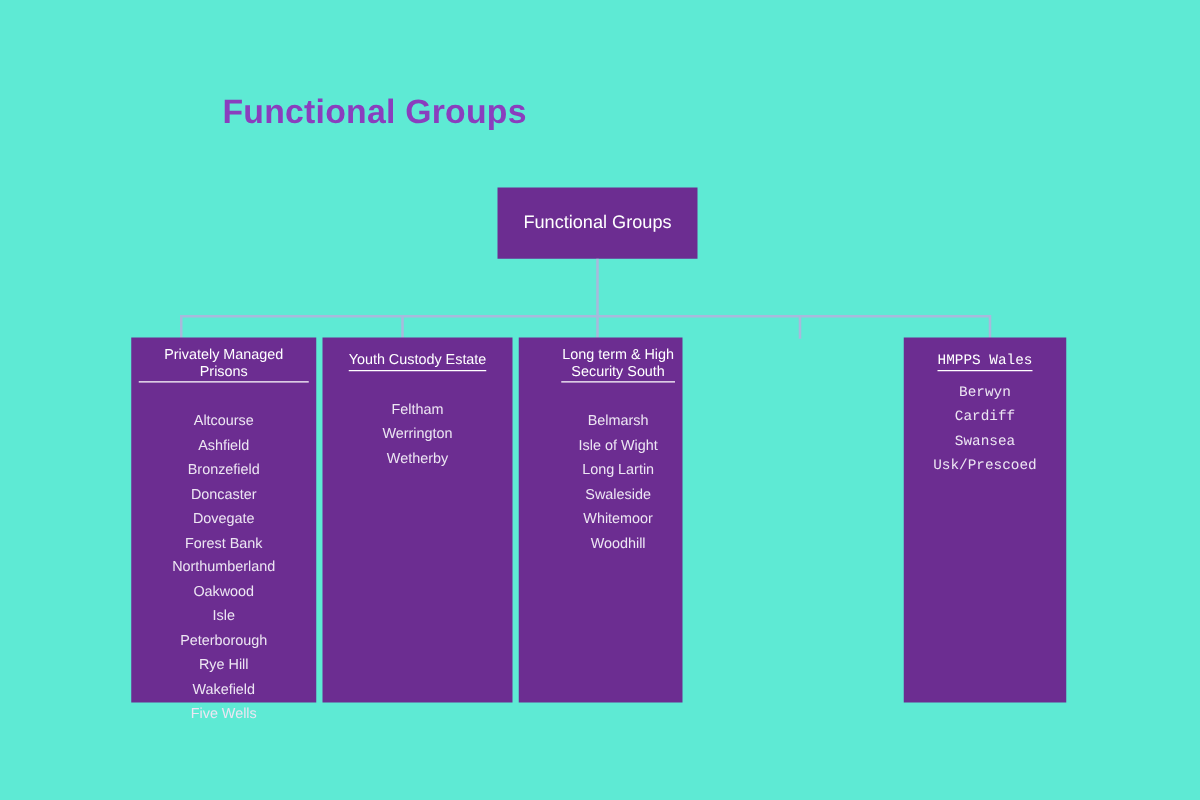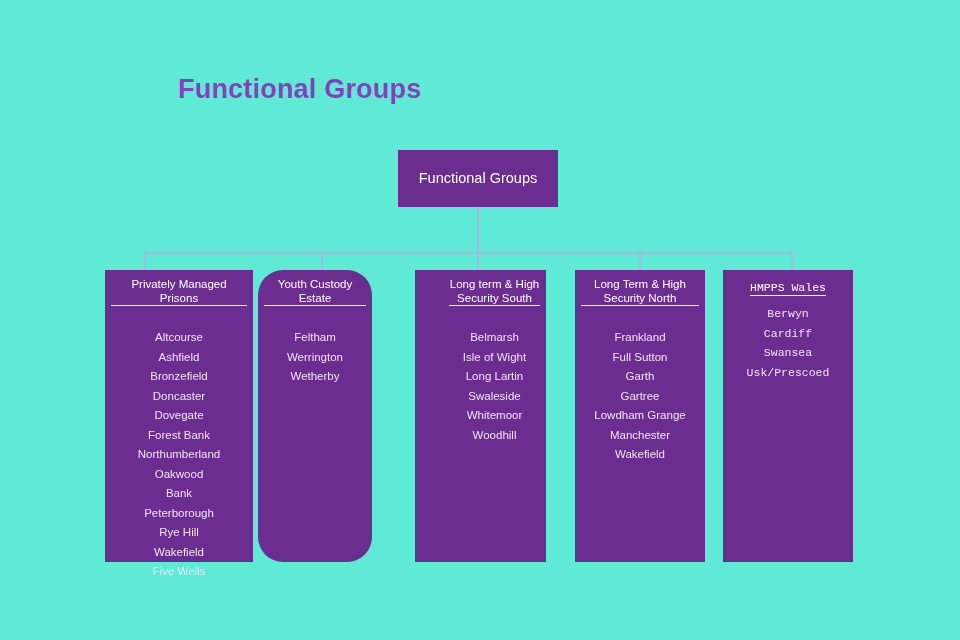--- a/index.html
+++ b/index.html
@@ -126,61 +126,49 @@
     <span class="col-header">Privately Managed Prisons</span>
     <div class="col-items">
       <div class="col-item">Altcourse</div>
       <div class="col-item">Ashfield</div>
       <div class="col-item">Bronzefield</div>
       <div class="col-item">Doncaster</div>
       <div class="col-item">Dovegate</div>
       <div class="col-item">Forest Bank</div>
       <div class="col-item">Northumberland</div>
       <div class="col-item">Oakwood</div>
-      <div class="col-item">Bank</div>
+      <div class="col-item">Isle</div>
       <div class="col-item">Peterborough</div>
       <div class="col-item">Rye Hill</div>
       <div class="col-item">Wakefield</div>
       <div class="col-item">Five Wells</div>
     </div>
   </div>
 
-  <div class="col-box" style="left:258px; width:114px;border-radius:25px;">
+  <div class="col-box" style="left:258px; width:152px;">
     <span class="col-header">Youth Custody Estate</span>
     <div class="col-items">
       <div class="col-item">Feltham</div>
       <div class="col-item">Werrington</div>
       <div class="col-item">Wetherby</div>
     </div>
   </div>
 
   <div class="col-box" style="left:415px; width:131px;padding-left:34px;">
     <span class="col-header">Long term &amp; High Security South</span>
     <div class="col-items">
       <div class="col-item">Belmarsh</div>
       <div class="col-item">Isle of Wight</div>
       <div class="col-item">Long Lartin</div>
       <div class="col-item">Swaleside</div>
       <div class="col-item">Whitemoor</div>
       <div class="col-item">Woodhill</div>
     </div>
   </div>
 
-  <div class="col-box" style="left:575px; width:130px;">
-    <span class="col-header">Long Term &amp; High Security North</span>
-    <div class="col-items">
-      <div class="col-item">Frankland</div>
-      <div class="col-item">Full Sutton</div>
-      <div class="col-item">Garth</div>
-      <div class="col-item">Gartree</div>
-      <div class="col-item">Lowdham Grange</div>
-      <div class="col-item">Manchester</div>
-      <div class="col-item">Wakefield</div>
-    </div>
-  </div>
 
   <div class="col-box" style="left:723px; width:130px;font-family:Liberation Mono, monospace;">
     <span class="col-header">HMPPS Wales</span>
     <div class="col-items tight">
       <div class="col-item">Berwyn</div>
       <div class="col-item">Cardiff</div>
       <div class="col-item">Swansea</div>
       <div class="col-item">Usk/Prescoed</div>
     </div>
   </div>

